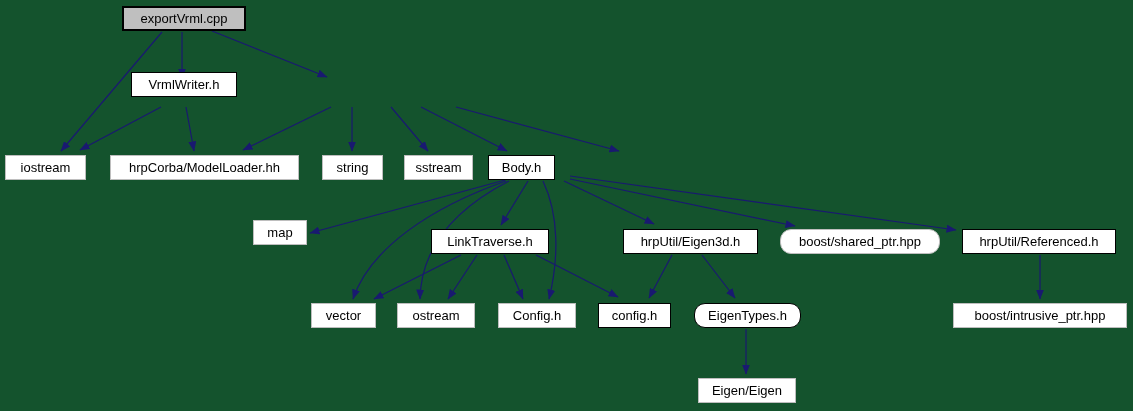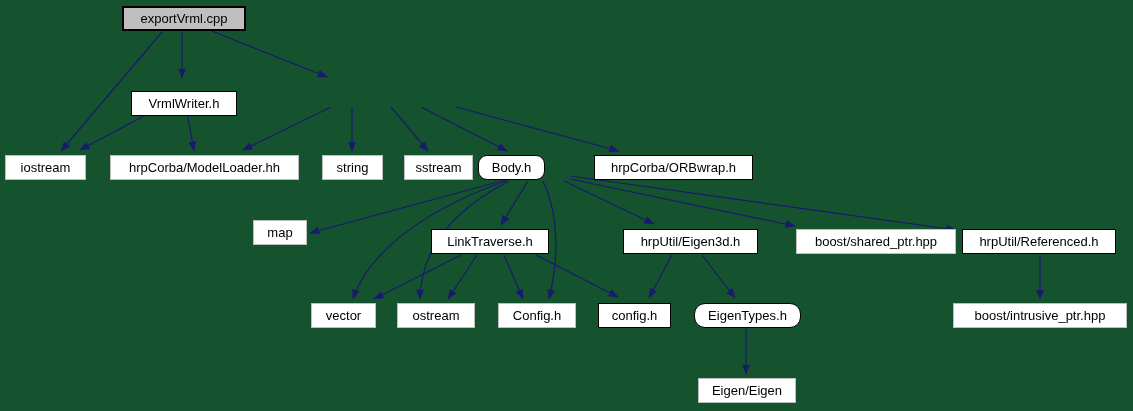--- a/index.html
+++ b/index.html
@@ -66,33 +66,32 @@
       <path marker-end="url(#arrow)" d="M536,255 L618,297"></path>
       <path marker-end="url(#arrow)" d="M672,255 L649,298"></path>
       <path marker-end="url(#arrow)" d="M702,255 L735,298"></path>
       <path marker-end="url(#arrow)" d="M1040,255 L1040,299"></path>
       <path marker-end="url(#arrow)" d="M746,329 L746,374"></path>
     </g>
   </svg>
 
   <div class="node root" style="left:122px;top:6px;width:120px;">exportVrml.cpp</div>
 
-  <div class="node doc" style="left:131px;top:91px;width:104px;">VrmlWriter.h</div>
+  <div class="node doc" style="left:131px;top:72px;width:104px;">VrmlWriter.h</div>
 
   <div class="node ext" style="left:5px;top:155px;width:79px;">iostream</div>
   <div class="node ext" style="left:110px;top:155px;width:187px;">hrpCorba/ModelLoader.hh</div>
   <div class="node ext" style="left:322px;top:155px;width:59px;">string</div>
   <div class="node ext" style="left:404px;top:155px;width:67px;">sstream</div>
-  <div class="node doc" style="left:478px;top:155px;width:65px;border-radius:9px;">Body.h</div>
-  <div class="node doc" style="left:594px;top:155px;width:157px;">hrpCorba/ORBwrap.h</div>
+  <div class="node doc" style="left:488px;top:155px;width:65px;">Body.h</div>
 
   <div class="node ext" style="left:253px;top:220px;width:52px;">map</div>
   <div class="node doc" style="left:431px;top:229px;width:116px;">LinkTraverse.h</div>
   <div class="node doc" style="left:623px;top:229px;width:133px;">hrpUtil/Eigen3d.h</div>
-  <div class="node ext" style="left:796px;top:229px;width:158px;">boost/shared_ptr.hpp</div>
+  <div class="node ext" style="left:780px;top:229px;width:158px;border-radius:11px;">boost/shared_ptr.hpp</div>
   <div class="node doc" style="left:962px;top:229px;width:152px;">hrpUtil/Referenced.h</div>
 
   <div class="node ext" style="left:311px;top:303px;width:63px;">vector</div>
   <div class="node ext" style="left:397px;top:303px;width:76px;">ostream</div>
   <div class="node ext" style="left:498px;top:303px;width:76px;">Config.h</div>
   <div class="node doc" style="left:598px;top:303px;width:71px;">config.h</div>
   <div class="node doc" style="left:694px;top:303px;width:105px;border-radius:11px;">EigenTypes.h</div>
   <div class="node ext" style="left:953px;top:303px;width:172px;">boost/intrusive_ptr.hpp</div>
 
   <div class="node ext" style="left:698px;top:378px;width:96px;">Eigen/Eigen</div>

